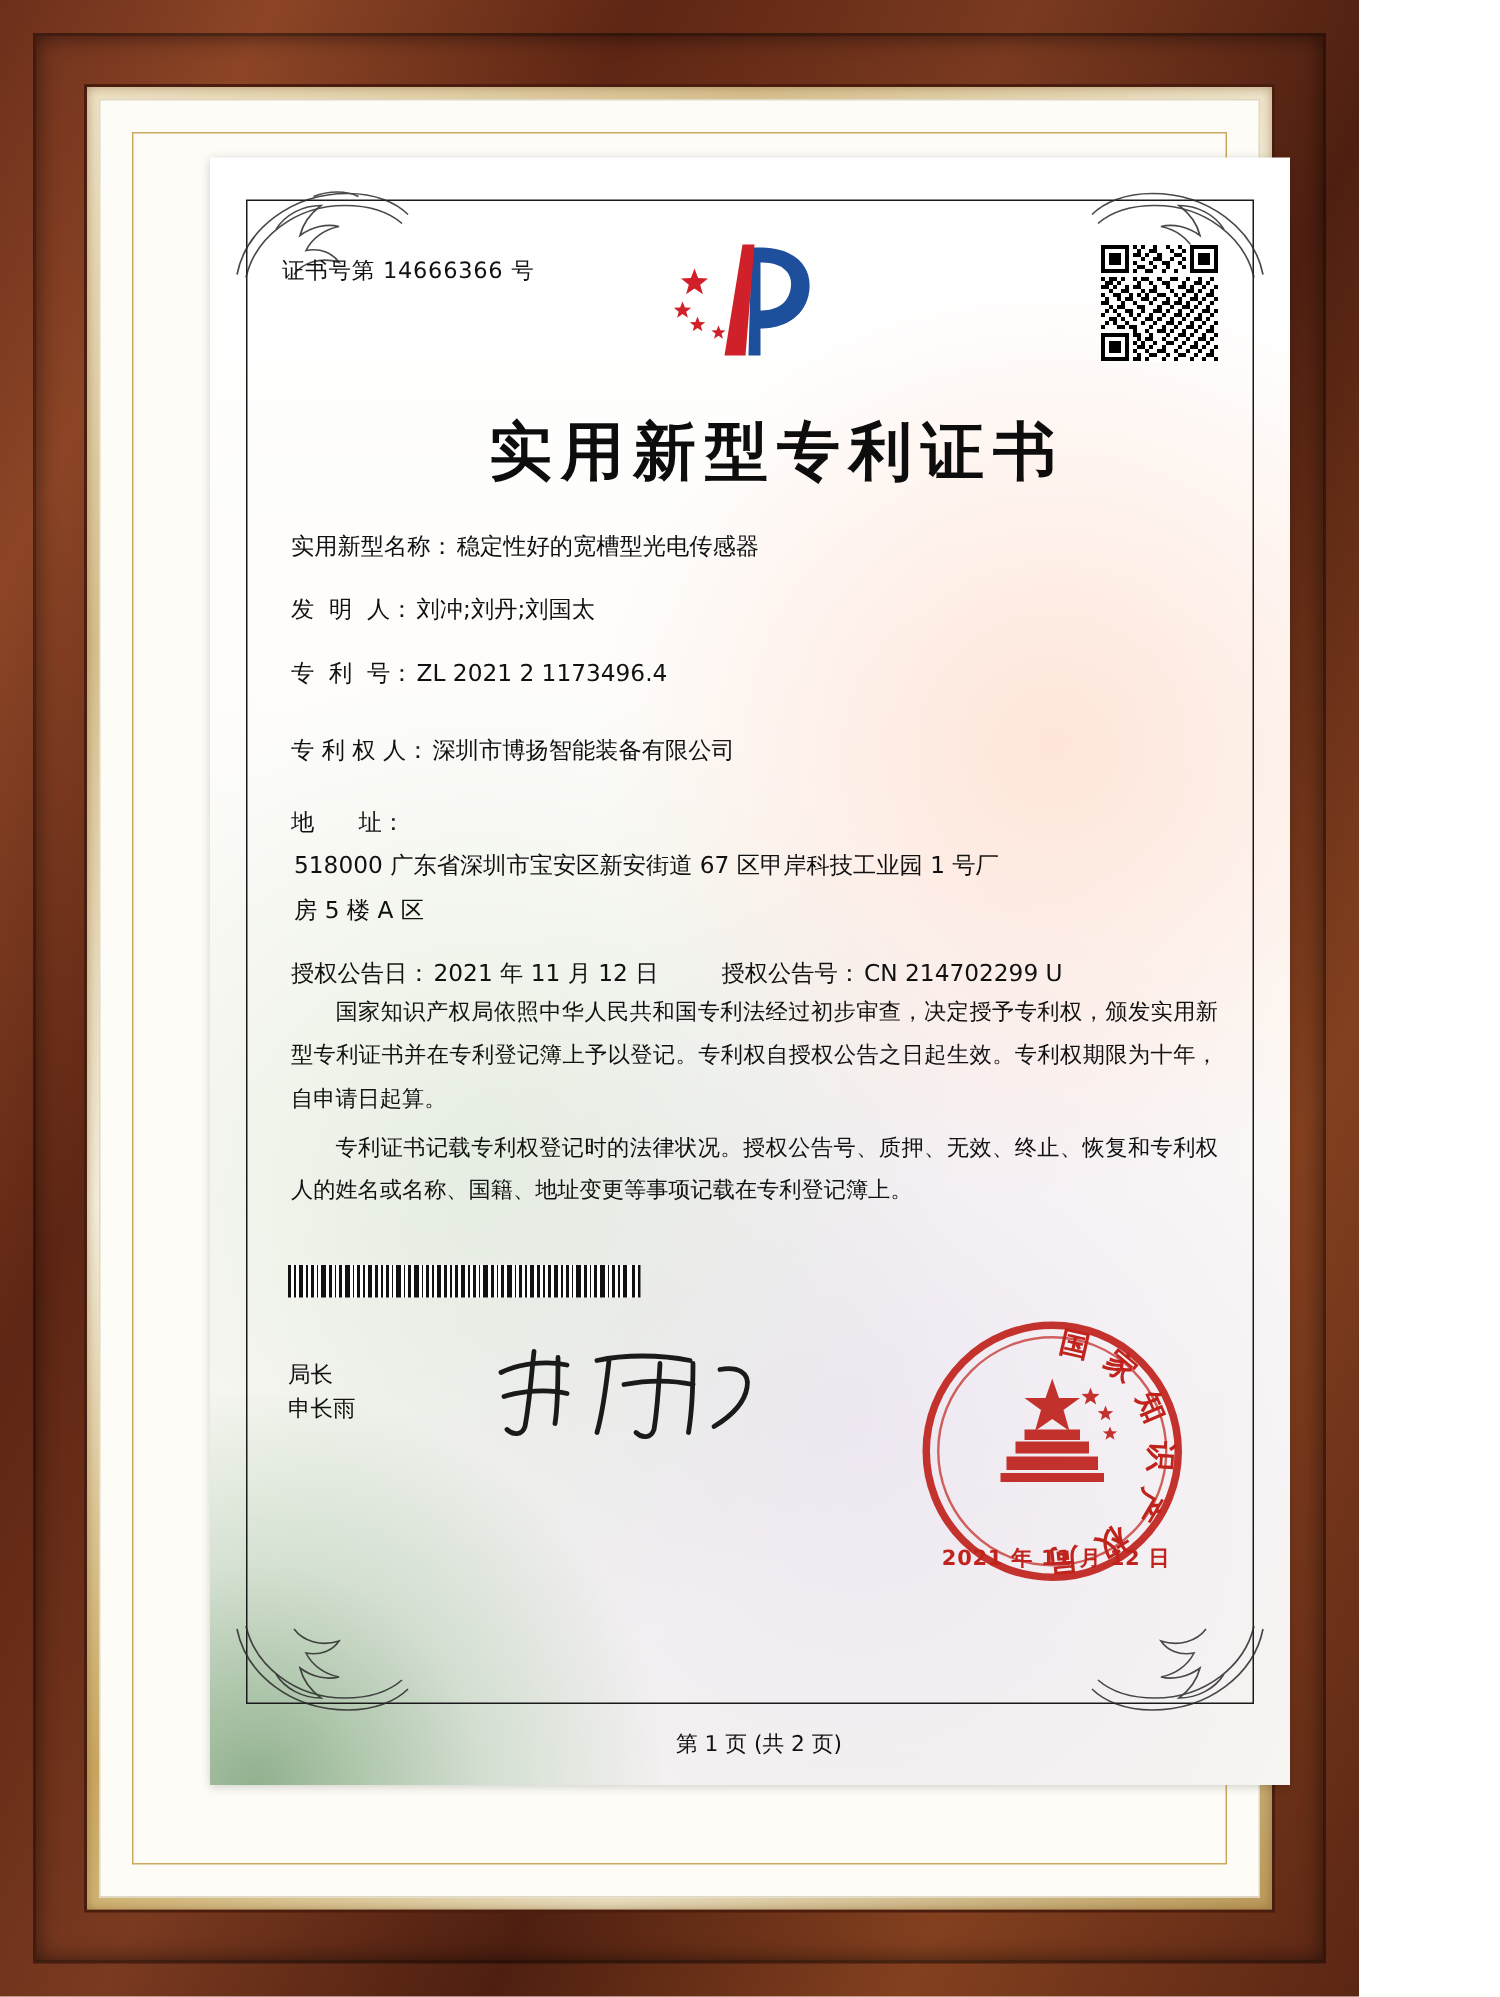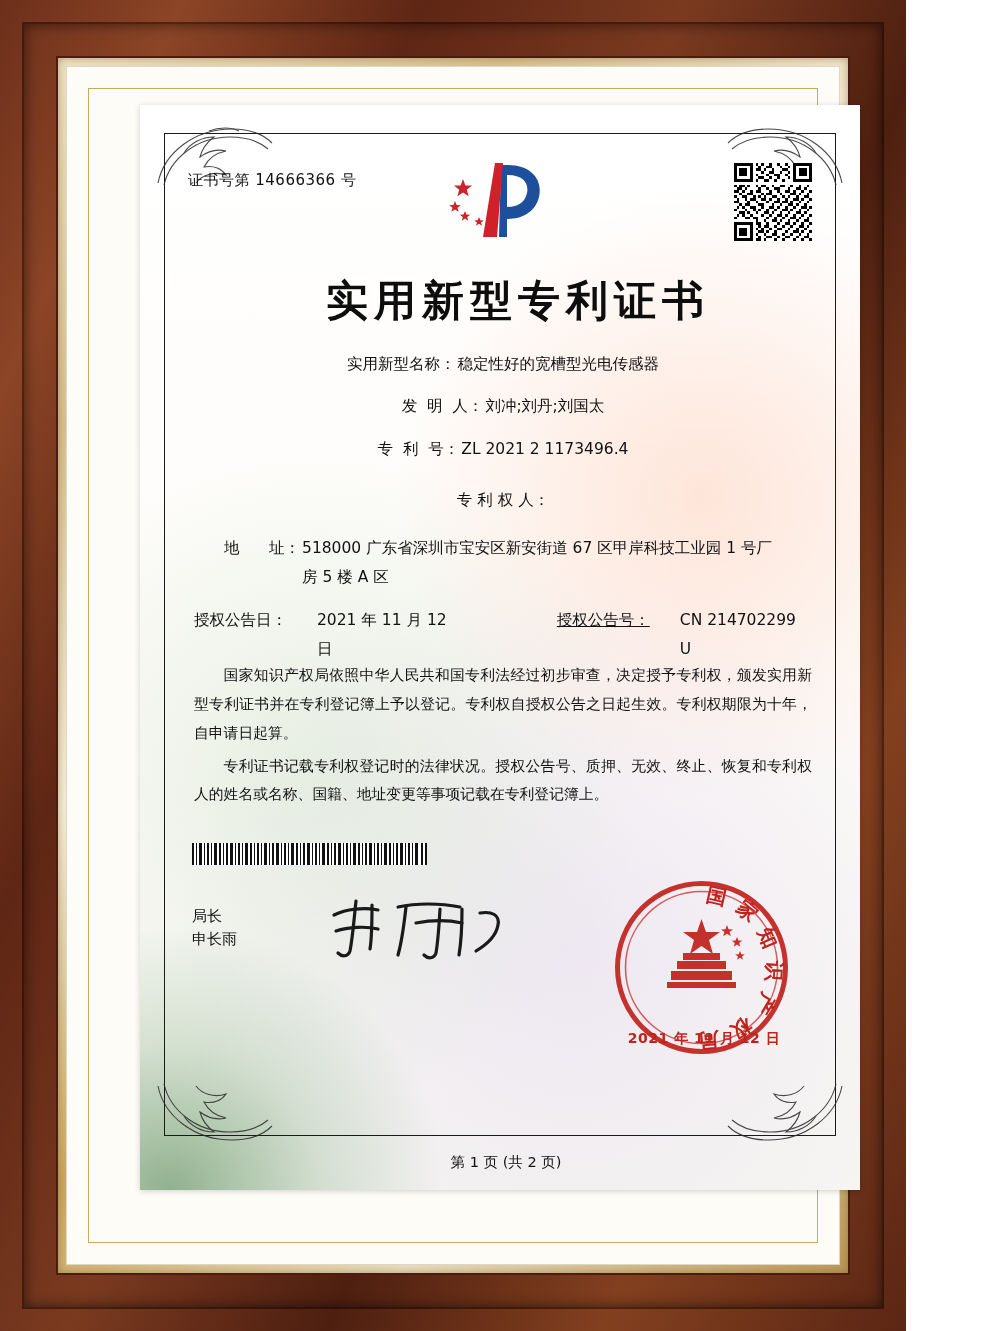--- a/index.html
+++ b/index.html
@@ -92,26 +92,26 @@
     font-family:"DejaVu Sans", sans-serif;
     padding-left:36px;
   }
 
   
   .fields{
     position:absolute;left:54px;top:245px;right:48px;
     font-family:"DejaVu Sans", sans-serif;
     font-size:15.5px;color:#111;line-height:1.9;
   }
-  .row{display:flex;align-items:flex-start;margin-bottom:13px;justify-content:center;}
+  .row{display:flex;align-items:flex-start;margin-bottom:13px;}
   .row .lbl{white-space:pre;flex:none;}
   .row .val{margin-left:2px;}
   .row.addr .val{max-width:480px;}
-  .row.two{justify-content:flex-start;gap:28px;}
-  .row.two .second-lbl{margin-left:62px;white-space:pre;text-decoration:underline;}
+  .row.two{justify-content:flex-start;}
+  .row.two .second-lbl{margin-left:42px;white-space:pre;}
 
   
   .paras{
     position:absolute;left:54px;right:48px;top:556px;
     font-family:"DejaVu Sans", sans-serif;
     font-size:14.8px;color:#111;line-height:1.95;text-align:justify;
   }
   .paras p{margin:0 0 4px 0;text-indent:2em;}
 
   
@@ -440,22 +440,23 @@
       <div class="row">
         <span class="lbl">发  明  人：</span>
         <span class="val">刘冲;刘丹;刘国太</span>
       </div>
       <div class="row">
         <span class="lbl">专  利  号：</span>
         <span class="val">ZL 2021 2 1173496.4</span>
       </div>
       <div class="row" style="margin-top:22px;">
         <span class="lbl">专 利 权 人：</span>
+        <span class="val">深圳市博扬智能装备有限公司</span>
       </div>
-      <div class="row addr" style="margin-top:18px;">
+      <div class="row addr" style="margin-top:18px;flex-direction:column;">
         <span class="lbl">地      址：</span>
         <span class="val">518000 广东省深圳市宝安区新安街道 67 区甲岸科技工业园 1 号厂房 5 楼 A 区</span>
       </div>
       <div class="row two" style="margin-top:10px;">
         <span class="lbl">授权公告日：</span>
         <span class="val">2021 年 11 月 12 日</span>
         <span class="second-lbl">授权公告号：</span>
         <span class="val">CN 214702299 U</span>
       </div>
     </div>

